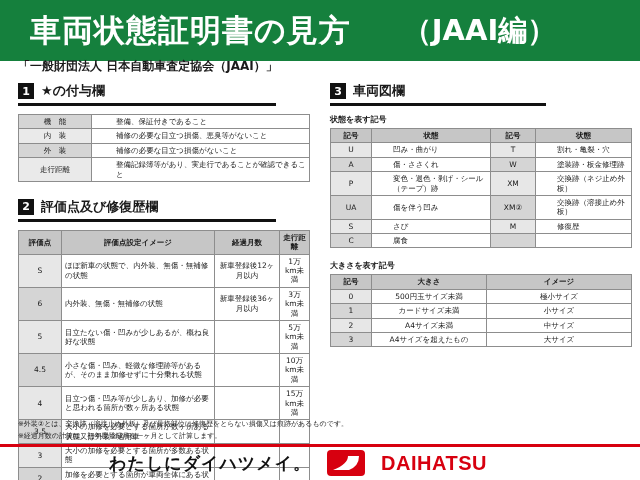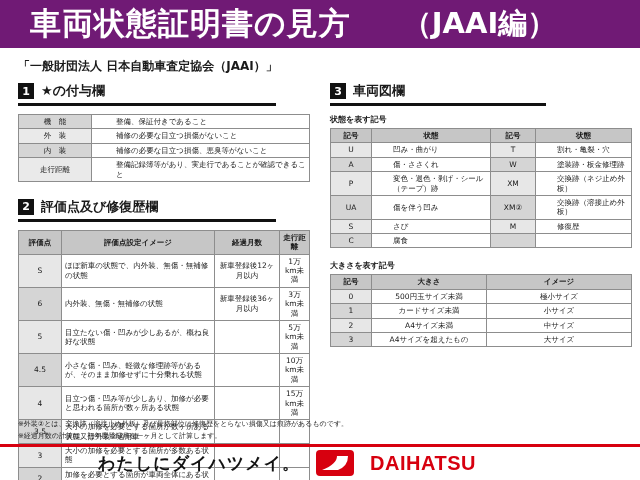--- a/index.html
+++ b/index.html
@@ -2,21 +2,21 @@
 <html><head>
 <meta charset="utf-8">
 <style>
   html,body{margin:0;padding:0;background:#fff;}
   #canvas{
     position:relative;width:640px;height:480px;overflow:hidden;background:#fff;
     font-family:"DejaVu Sans","Liberation Sans",sans-serif;color:#1a1a1a;
   }
   
   .banner{
-    position:absolute;top:0;left:0;width:640px;height:48px;background:#701a75;
+    position:absolute;top:0;left:0;width:640px;height:61px;background:#15803d;
     display:flex;align-items:center;padding:0 8px 0 30px;box-sizing:border-box;
   }
   .banner-title{color:#fff;font-size:31px;font-weight:900;letter-spacing:1px;white-space:nowrap;}
   .banner-edition{color:#fff;font-size:29px;font-weight:900;margin-left:52px;white-space:nowrap;}
   .subtitle{position:absolute;top:58px;left:18px;font-size:12px;font-weight:700;}
 
   
   .col{position:absolute;top:82px;}
   .col.left{left:18px;width:292px;}
   .col.right{left:330px;width:302px;}
@@ -75,21 +75,21 @@
   .tbl4{width:228px;}
   .tbl4 th:nth-child(1),.tbl4 td:nth-child(1){width:34px;}
   .tbl4 th:nth-child(2),.tbl4 td:nth-child(2){width:108px;}
   .tbl4 td{font-size:7.5px;padding:3.5px 3px;}
   .tbl4 tbody tr:nth-child(odd) td:first-child{background:#e7e7e7;}
   .tbl4 tbody tr:nth-child(even) td:first-child{background:#d5d5d5;}
 
   
   .footnotes{position:absolute;left:18px;top:419px;font-size:7px;line-height:1.65;color:#222;}
   .red-line{position:absolute;left:0;top:444px;width:640px;height:3px;background:#d7000f;}
-  .brand-footer{position:absolute;left:1px;top:450px;width:572px;display:flex;justify-content:center;align-items:center;gap:16px;}
+  .brand-footer{position:absolute;left:12px;top:450px;width:572px;display:flex;justify-content:center;align-items:center;gap:16px;}
   .slogan{font-size:17px;font-weight:800;letter-spacing:1px;color:#111;white-space:nowrap;}
   .d-mark{display:inline-flex;align-items:center;}
   .brand-word{font-size:20px;font-weight:900;color:#d7000f;letter-spacing:0.5px;font-family:"Liberation Sans","DejaVu Sans",sans-serif;}
 </style>
 </head>
 <body>
 
 <div id="canvas">
 
   <header class="banner">
@@ -105,26 +105,26 @@
       <span class="sec-num">1</span>
       <span class="sec-title">★の付与欄</span>
     </div>
     <table class="tbl tbl1">
       <tbody>
           <tr>
             <td>機　能</td>
             <td>整備、保証付きであること</td>
           </tr>
           <tr>
+            <td>内　装</td>
+            <td>補修の必要な目立つ損傷、悪臭等がないこと</td>
+          </tr>
+          <tr>
             <td>外　装</td>
             <td>補修の必要な目立つ損傷がないこと</td>
-          </tr>
-          <tr>
-            <td>内　装</td>
-            <td>補修の必要な目立つ損傷、悪臭等がないこと</td>
           </tr>
           <tr>
             <td>走行距離</td>
             <td>整備記録簿等があり、実走行であることが確認できること</td>
           </tr>
         </tbody>
     </table>
 
     <div class="sec2">
       <div class="sec-head">

